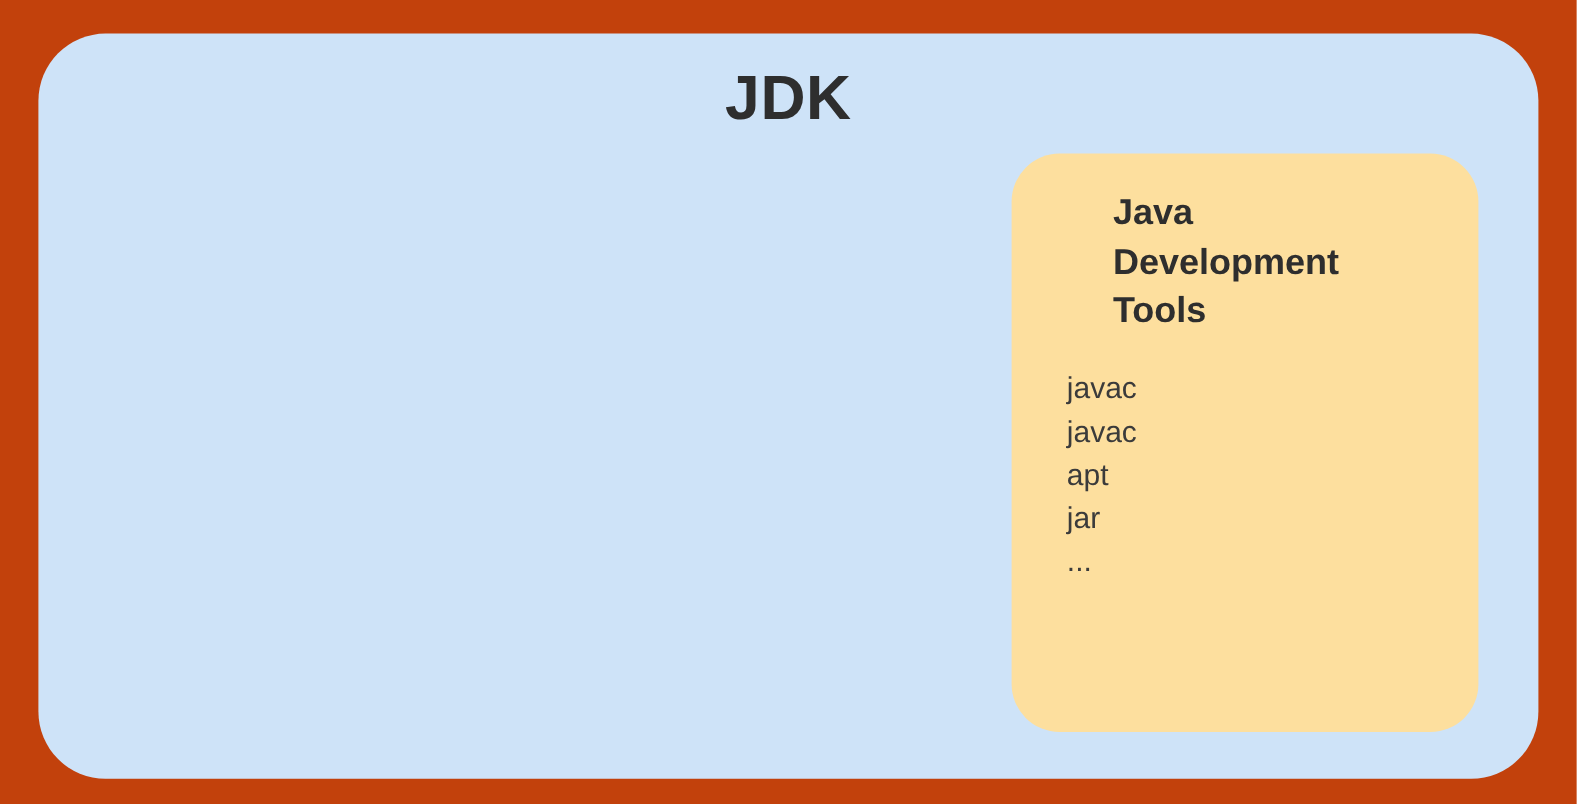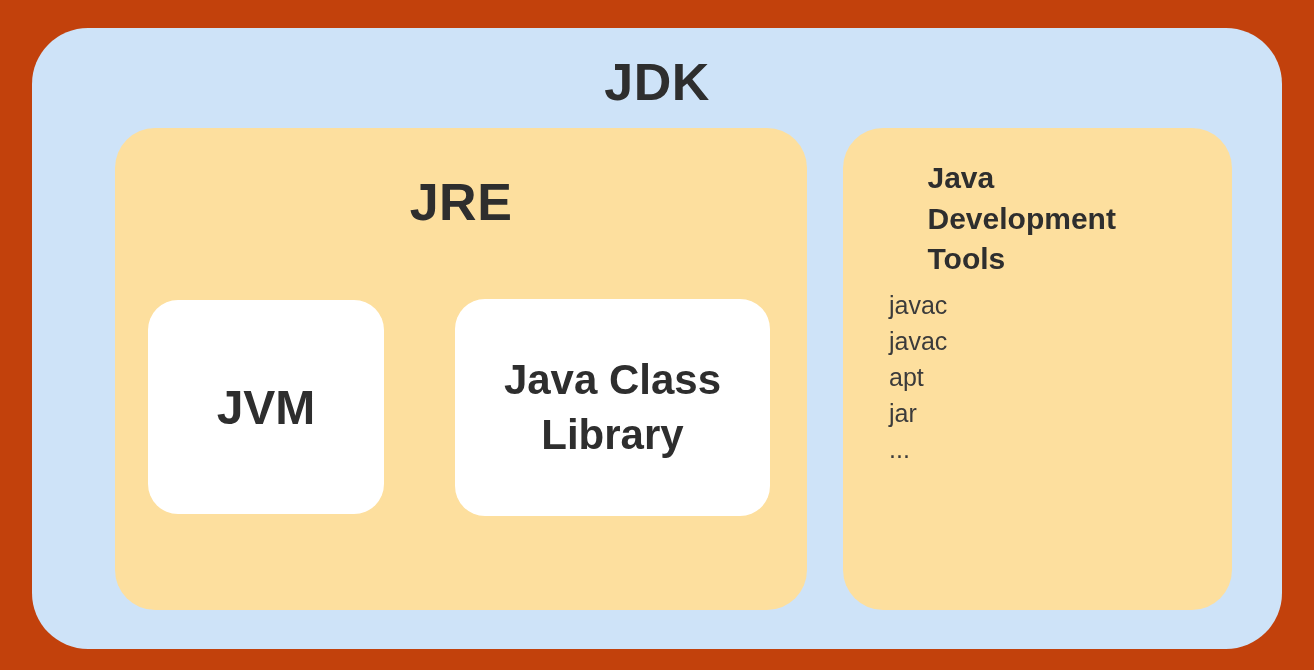--- a/index.html
+++ b/index.html
@@ -95,47 +95,36 @@
     margin: 30px auto 0 auto;
     max-width: 220px;
     text-align: left;
     font-size: 30px;
     font-weight: bold;
     line-height: 1.35;
     color: var(--text-color);
   }
   .jdt-tools {
     list-style: none;
-    margin: 7px 0 0 0;
+    margin: 26px 0 0 0;
     padding: 0 0 0 46px;
     font-size: 25px;
     line-height: 36px;
     color: #3b3b3b;
   }
 </style>
 </head>
 <body>
 
 <div class="canvas">
 
   <div class="jdk-box">
 
     <div class="jdk-title">JDK</div>
 
-    <div class="jre-box">
-      <div class="jre-title">JRE</div>
-
-      <div class="white-box jvm-box">
-        <span class="label">JVM</span>
-      </div>
-
-      <div class="white-box jcl-box">
-        <span class="label">Java Class Library</span>
-      </div>
-    </div>
 
     <div class="jdt-box">
       <div class="jdt-title">Java Development Tools</div>
 
       <ul class="jdt-tools">
         <li>javac</li>
         <li>javac</li>
         <li>apt</li>
         <li>jar</li>
         <li>...</li>

